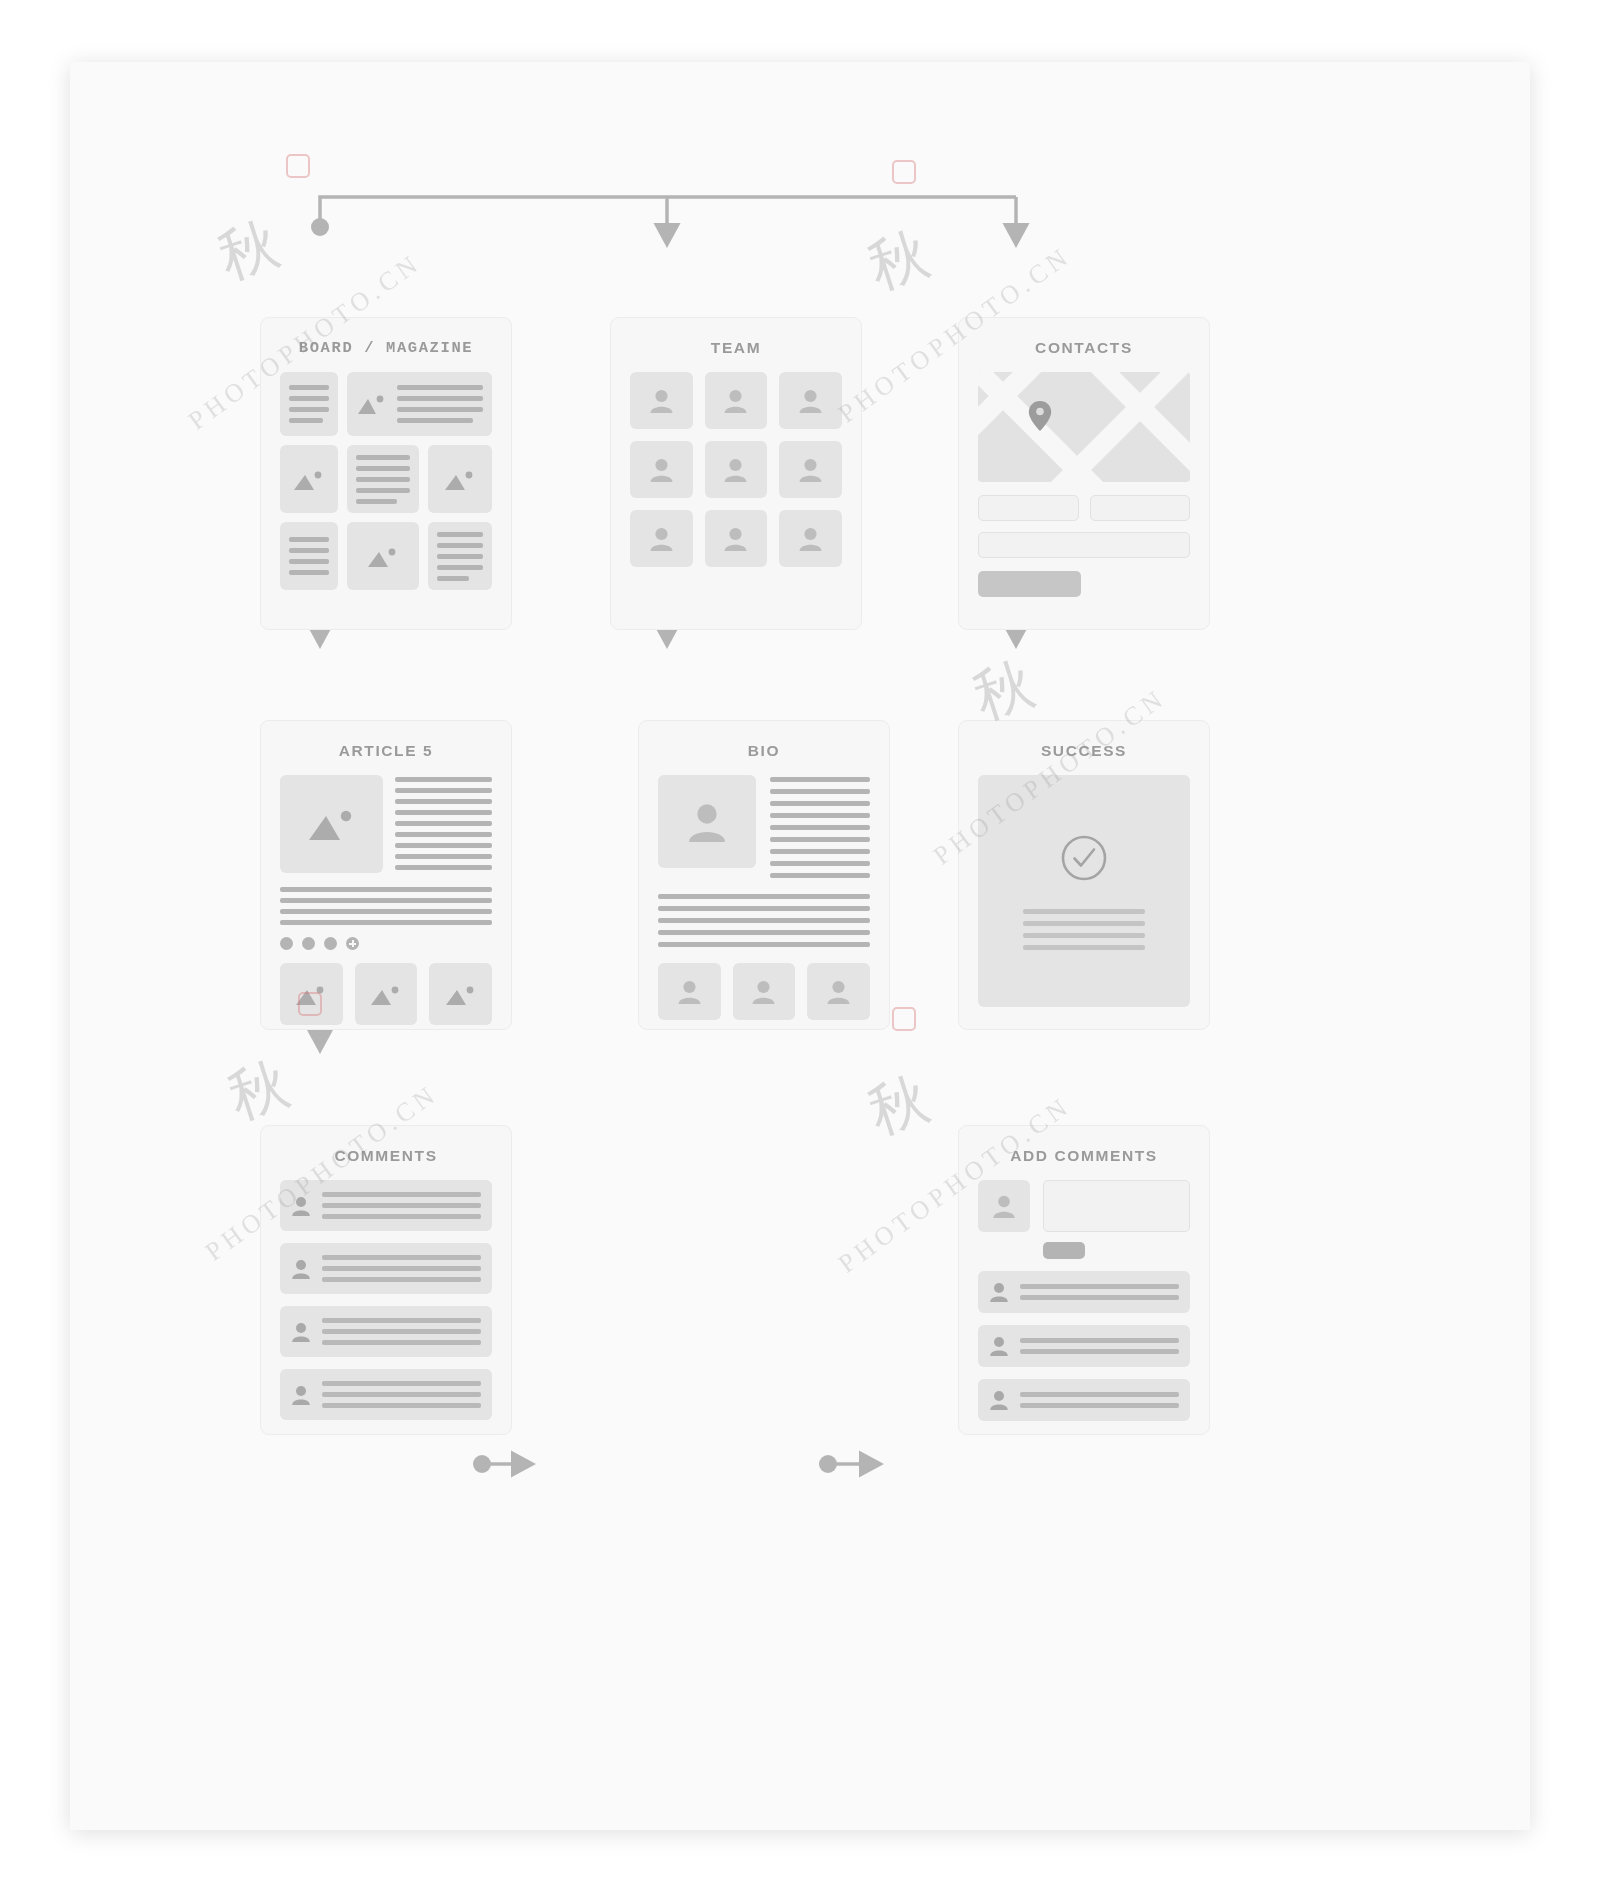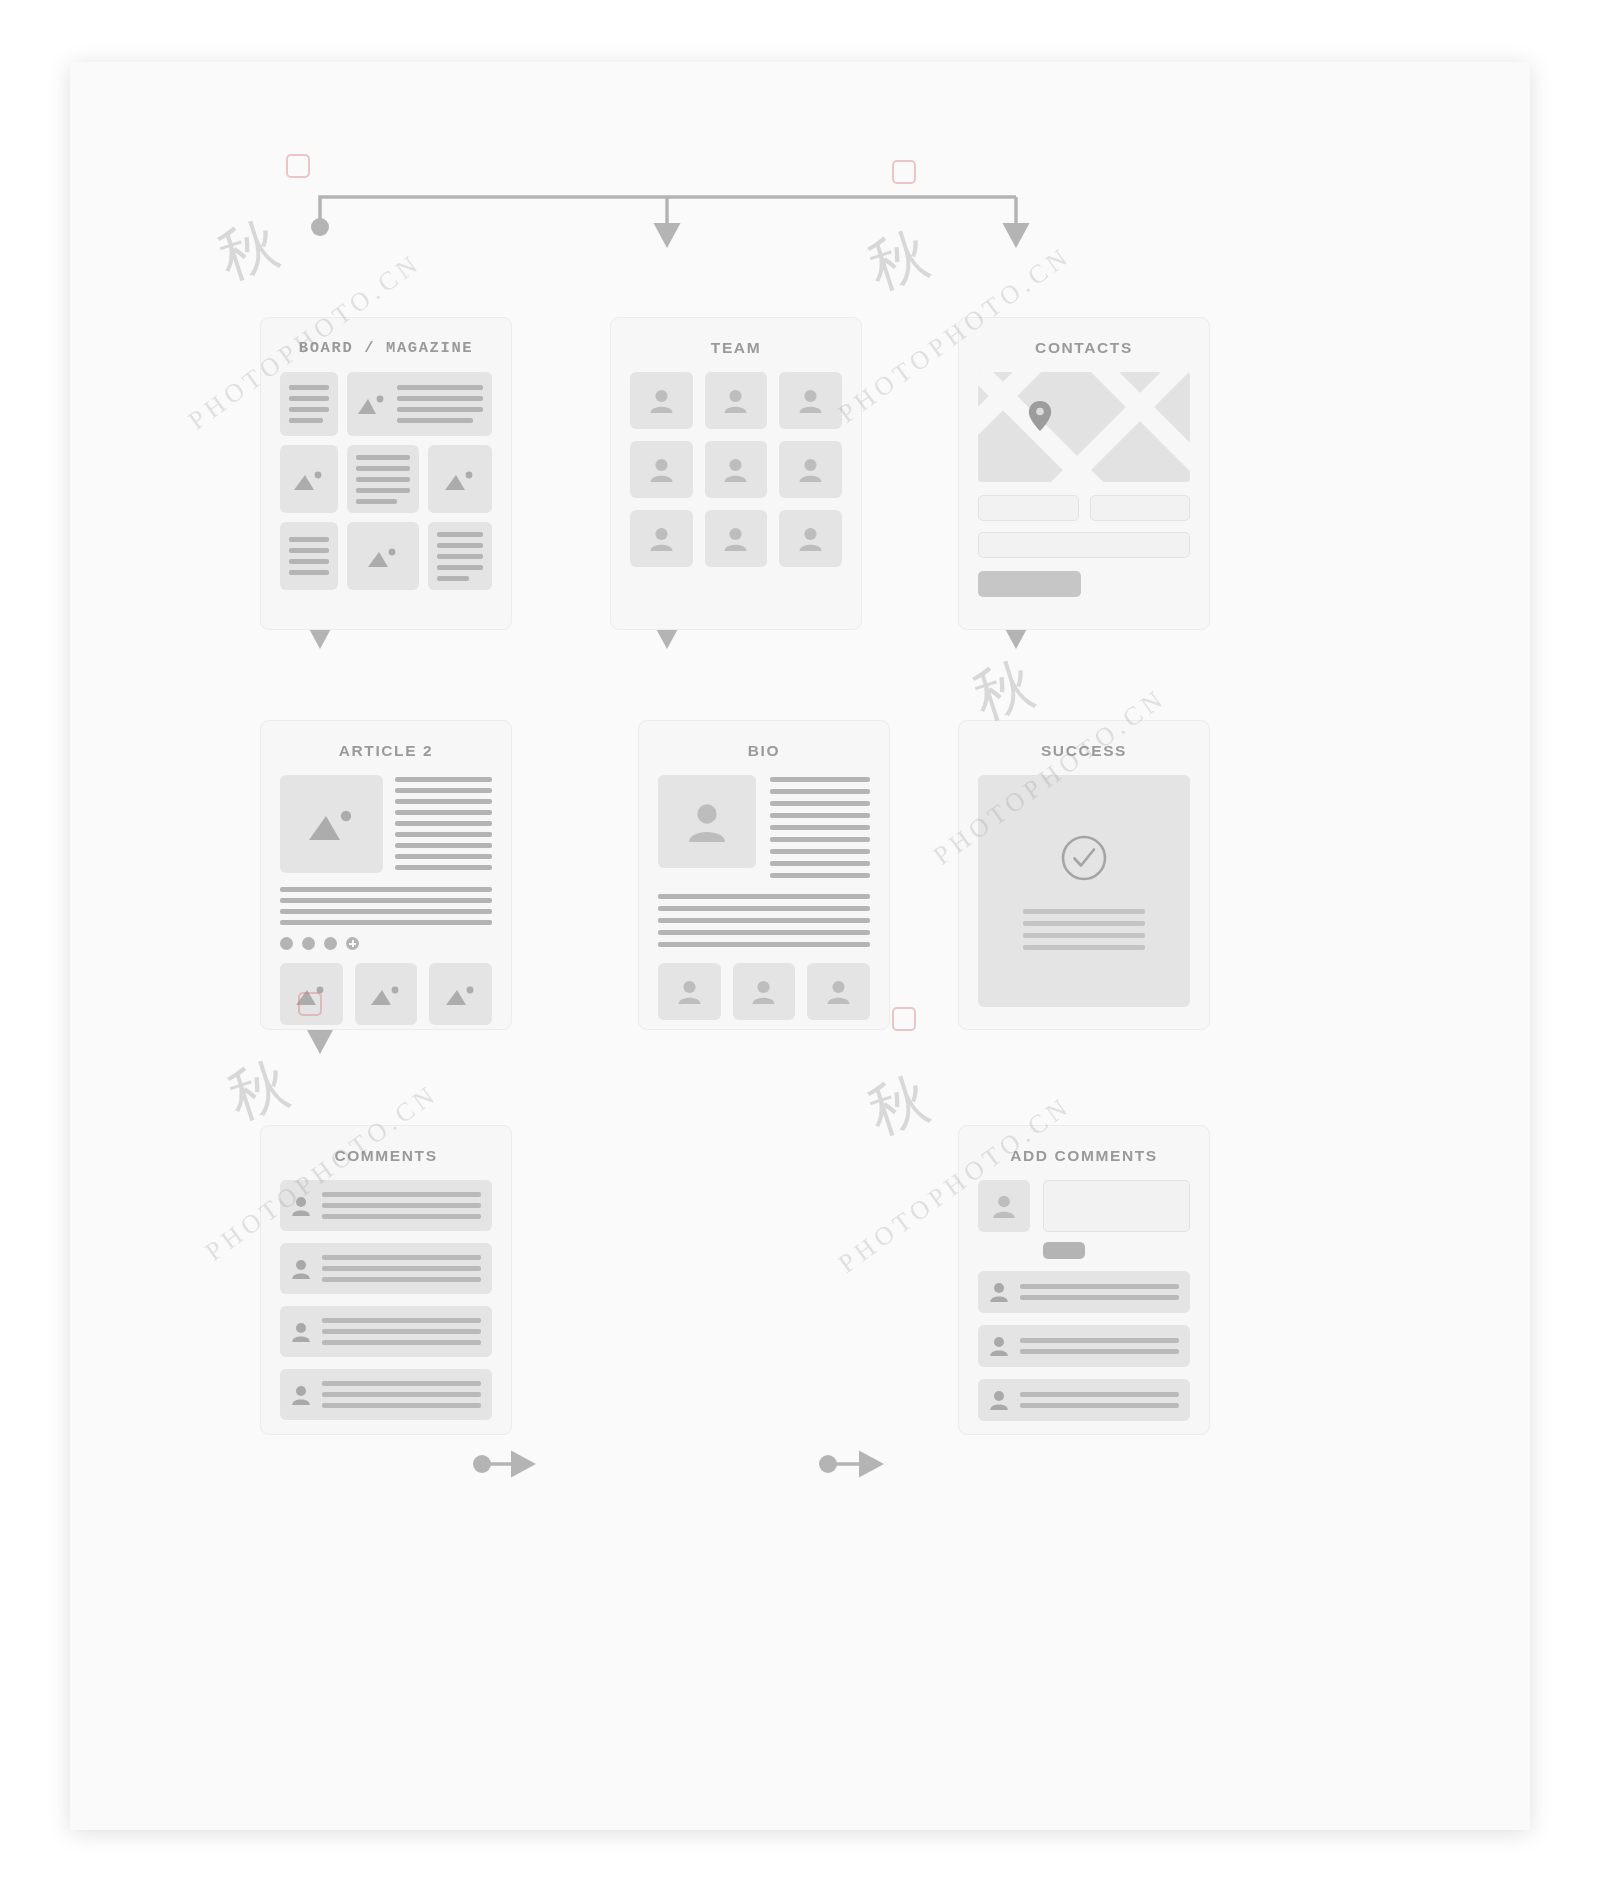--- a/index.html
+++ b/index.html
@@ -418,21 +418,21 @@
             <svg class="usericon" width="25" height="27" viewBox="0 0 25 27">
                 <circle cx="12.5" cy="9" r="6.1" fill="#bdbdbd"></circle>
                 <path d="M1.5 26 C1.5 17.5 23.5 17.5 23.5 26 Z" fill="#bdbdbd"></path>
               </svg>
           </div>
         </div>
       </div>
     </div>
 
     <div class="card" id="card-article">
-      <div class="card-title">ARTICLE 2</div>
+      <div class="card-title">ARTICLE 5</div>
       <div class="card-body">
         <div class="art-top">
           <div class="art-img">
             <svg class="imgicon" width="52" height="38" viewBox="0 0 52 38">
               <path d="M3 35 L20 11 L34 35 Z" fill="#acacac"></path>
               <circle cx="40" cy="11" r="5.2" fill="#acacac"></circle>
             </svg>
           </div>
           <div class="art-lines">
             <div class="line" style="width:100%"></div>

